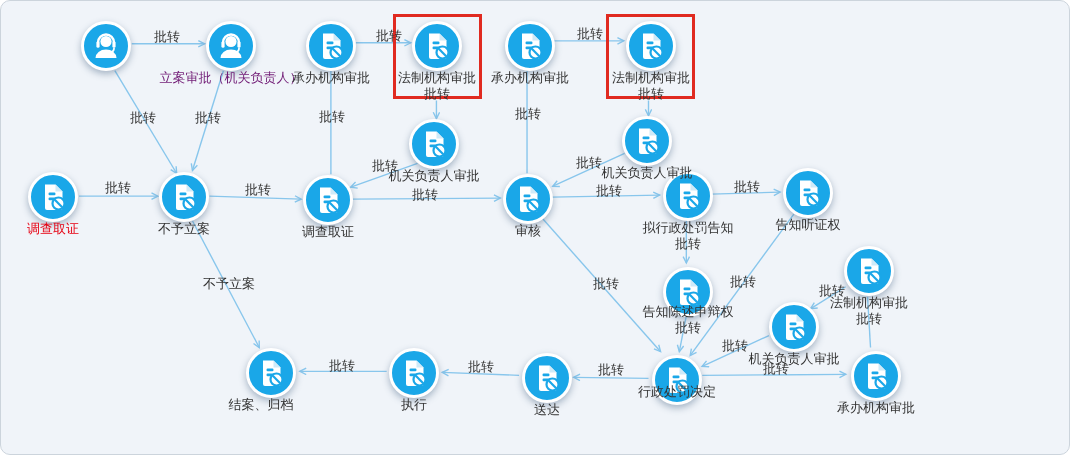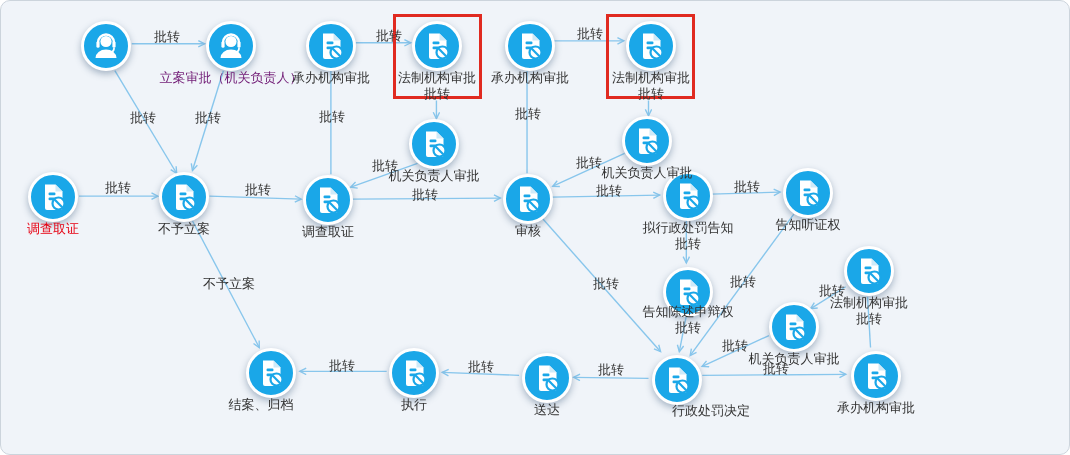--- a/index.html
+++ b/index.html
@@ -341,21 +341,21 @@
     <div class="node" style="left: 651px; top: 354px; background: rgb(26, 167, 232); border-color: rgb(255, 255, 255);">
       <svg viewBox="0 0 44 44" width="44" height="44">
         <path d="M14 9.5 h10.5 l7 7 V33 a2 2 0 0 1 -2 2 H16 a2 2 0 0 1 -2 -2 Z" fill="#fff"></path>
         <path d="M24.5 9.5 v7 h7 Z" fill="#cfeaf8"></path>
         <rect x="17.5" y="17.5" width="7" height="2.8" rx="1.2" fill="#1aa7e8"></rect>
         <rect x="17.5" y="22.5" width="9.5" height="2.8" rx="1.2" fill="#1aa7e8"></rect>
         <circle cx="27.5" cy="28.5" r="6" fill="#fff" stroke="#1aa7e8" stroke-width="2.2"></circle>
         <line x1="23.8" y1="24.8" x2="31.2" y2="32.2" stroke="#1aa7e8" stroke-width="2.2"></line>
       </svg>
     </div>
-    <div class="node-label" style="left: 676px; top: 402px; color: rgb(51, 51, 51); margin-left: 34px;">
+    <div class="node-label" style="left: 676px; top: 383px; color: rgb(51, 51, 51);">
       <span class="l2">行政处罚决定</span>
     </div>
     <div class="node" style="left: 850px; top: 350px; background: rgb(26, 167, 232); border-color: rgb(255, 255, 255);">
       <svg viewBox="0 0 44 44" width="44" height="44">
         <path d="M14 9.5 h10.5 l7 7 V33 a2 2 0 0 1 -2 2 H16 a2 2 0 0 1 -2 -2 Z" fill="#fff"></path>
         <path d="M24.5 9.5 v7 h7 Z" fill="#cfeaf8"></path>
         <rect x="17.5" y="17.5" width="7" height="2.8" rx="1.2" fill="#1aa7e8"></rect>
         <rect x="17.5" y="22.5" width="9.5" height="2.8" rx="1.2" fill="#1aa7e8"></rect>
         <circle cx="27.5" cy="28.5" r="6" fill="#fff" stroke="#1aa7e8" stroke-width="2.2"></circle>
         <line x1="23.8" y1="24.8" x2="31.2" y2="32.2" stroke="#1aa7e8" stroke-width="2.2"></line>

